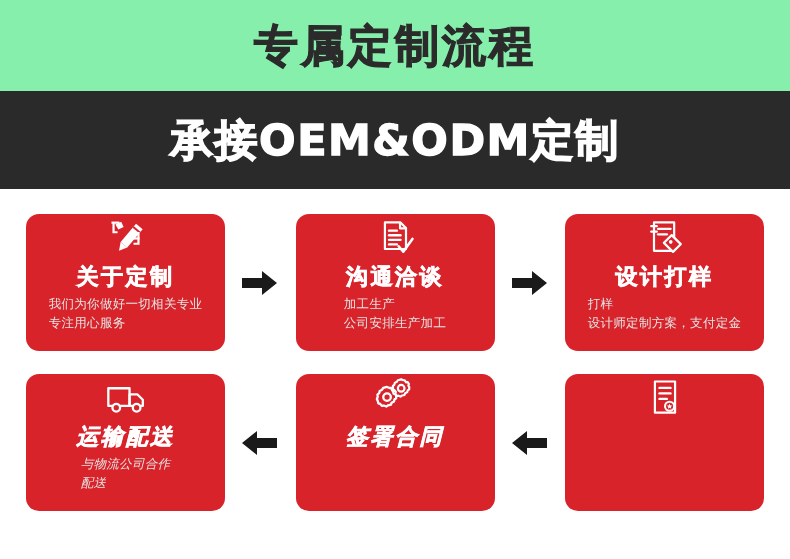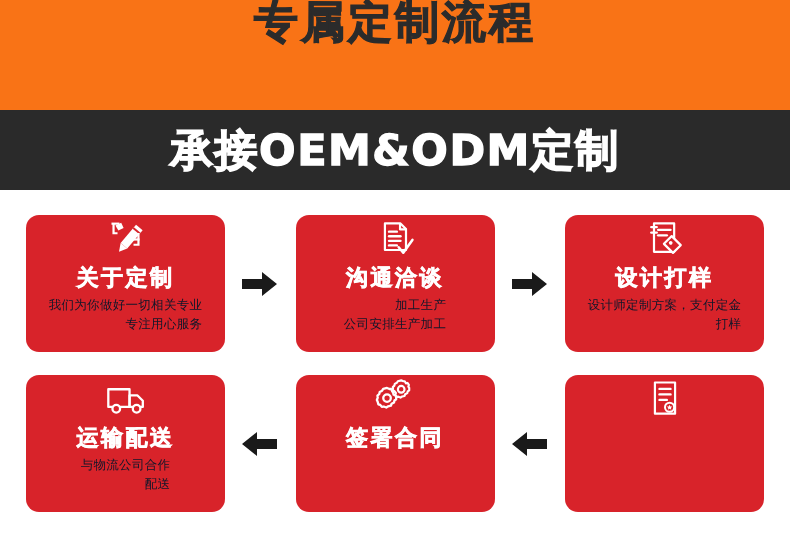--- a/index.html
+++ b/index.html
@@ -10,38 +10,38 @@
     width: 790px;
     height: 559px;
     background: #ffffff;
     font-family: "Liberation Sans", "DejaVu Sans", sans-serif;
     overflow: hidden;
     position: relative;
   }
 
   
   .page-title-wrap {
-    height: 110px;
-    display: flex;
-    align-items: flex-start;
-    justify-content: center;
-    background: #f97316;
+    height: 91px;
+    display: flex;
+    align-items: center;
+    justify-content: center;
+    background: #86efac;
   }
   .page-title {
     font-size: 44px;
     font-weight: bold;
     color: #2b2b2b;
     letter-spacing: 3px;
     line-height: 1;
     font-family: "DejaVu Sans", "Liberation Sans", sans-serif;
     -webkit-text-stroke: 1.1px #2b2b2b;
   }
 
   .banner {
-    height: 80px;
+    height: 98px;
     background: #2a2a2a;
     display: flex;
     align-items: center;
     justify-content: center;
   }
   .banner-text {
     font-size: 43px;
     font-weight: bold;
     color: #ffffff;
     letter-spacing: 1.5px;
@@ -56,20 +56,21 @@
     box-sizing: border-box;
   }
   .flow-row {
     display: flex;
     align-items: center;
     justify-content: space-between;
     height: 137px;
   }
   .flow-row + .flow-row {
     margin-top: 23px;
+    font-style: italic;
   }
 
   .card {
     width: 199px;
     height: 137px;
     background: #d8232a;
     border-radius: 13px;
     box-sizing: border-box;
     display: flex;
     flex-direction: column;
@@ -94,25 +95,25 @@
     font-weight: bold;
     letter-spacing: 2.5px;
     line-height: 1.2;
     font-family: "DejaVu Sans", "Liberation Sans", sans-serif;
     -webkit-text-stroke: 0.7px #ffffff;
     margin-bottom: 5px;
   }
   .card-desc {
     font-size: 12.5px;
     line-height: 1.45;
-    text-align: right;
+    text-align: left;
     letter-spacing: 0.3px;
     font-family: "DejaVu Sans", "Liberation Sans", sans-serif;
     padding: 0 6px;
-    color: #0f172a;
+    color: #e5e5e5;
   }
 
   
   .arrow {
     width: 42px;
     height: 137px;
     display: flex;
     align-items: center;
     justify-content: center;
     flex: 0 0 auto;
@@ -196,22 +197,22 @@
           <path d="M9 11 L15 11" stroke="#fff" stroke-width="2.6" stroke-linecap="round"></path>
           <path d="M9 17 L15 17" stroke="#fff" stroke-width="2.6" stroke-linecap="round"></path>
           <g transform="rotate(45 32 30)">
             <path d="M25 24 L39 24 L39 36 L25 36 Z" stroke="#fff" stroke-width="2.4" fill="#d8232a" stroke-linejoin="round"></path>
             <circle cx="29.5" cy="30" r="2" fill="#fff"></circle>
           </g>
         </svg>
       </div>
       <div class="card-title">设计打样</div>
       <div class="card-desc">
+        <div>打样</div>
         <div>设计师定制方案，支付定金</div>
-        <div>打样</div>
       </div>
     </div>
 
   </div>
 
   <div class="flow-row">
 
     <div class="card">
       <div class="card-icon">
         <svg width="46" height="46" viewBox="0 0 52 48" fill="none">

